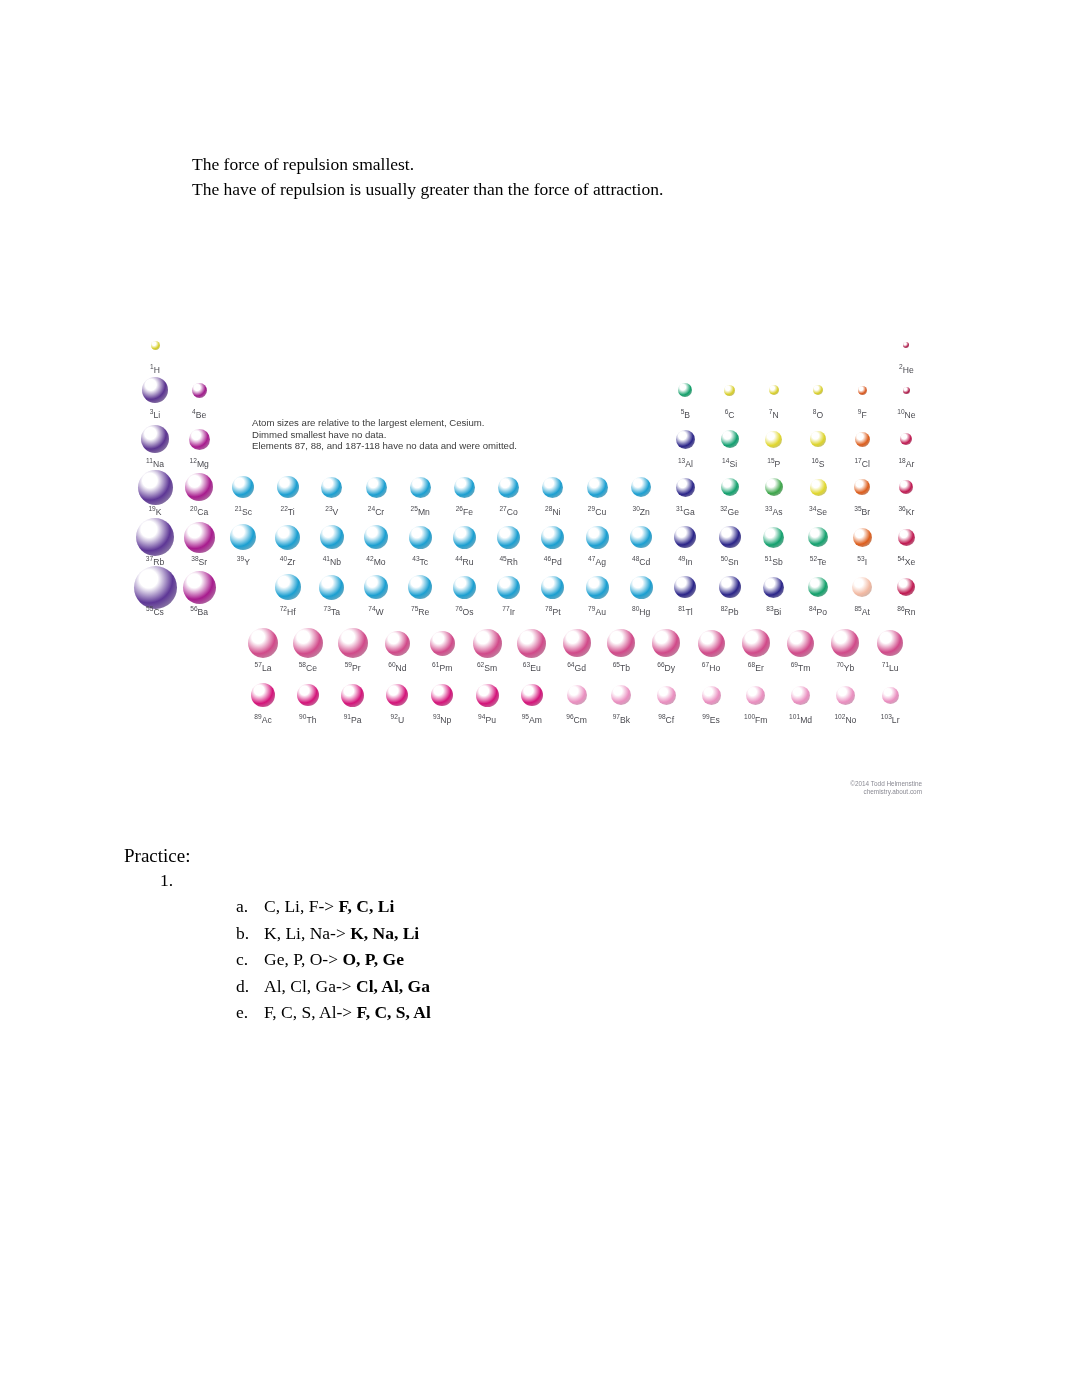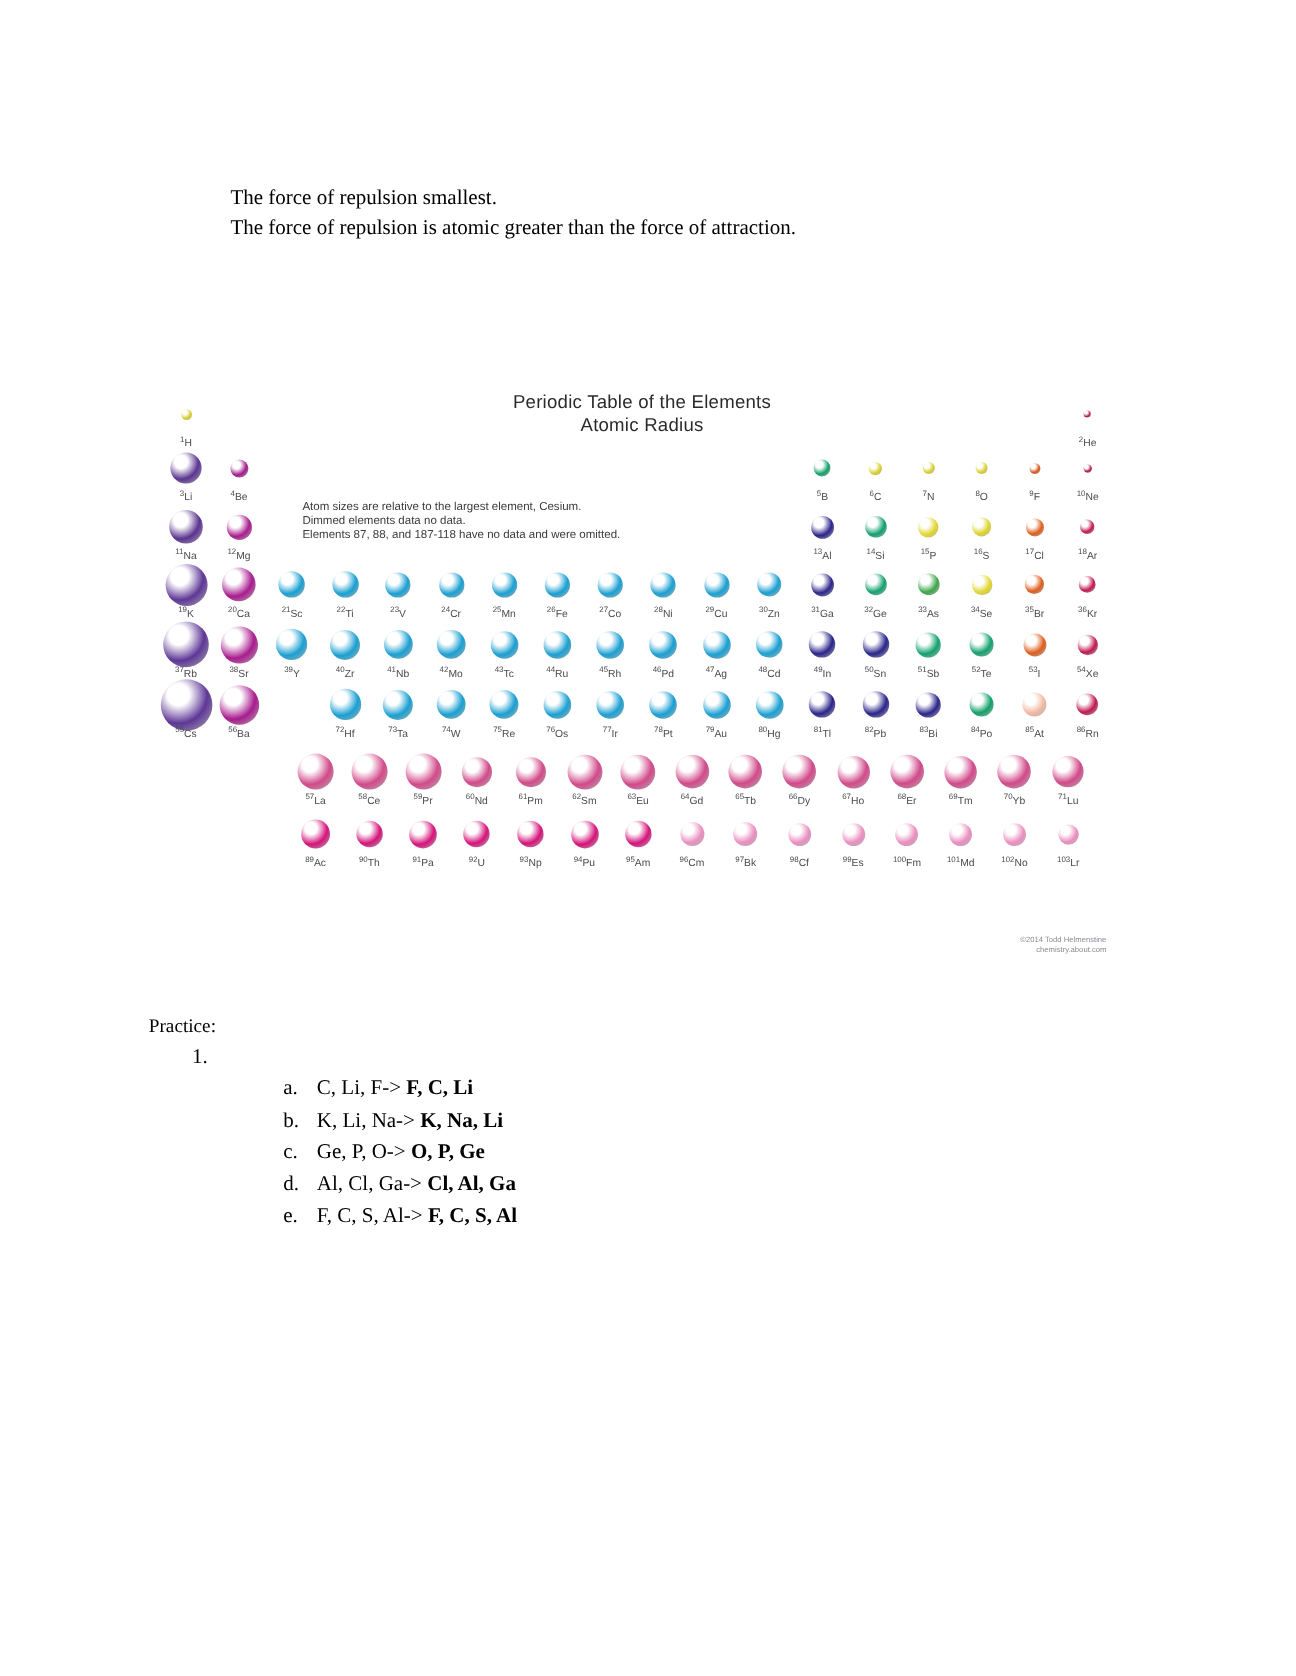--- a/index.html
+++ b/index.html
@@ -31,49 +31,45 @@
 
   .cell{position:absolute;width:46px;text-align:center;}
   .orb-wrap{height:34px;display:flex;align-items:center;justify-content:center;}
   .orb{border-radius:50%;}
   .lab{font-family:"Liberation Sans", sans-serif;font-size:8.6px;color:#4a4a50;
        white-space:nowrap;line-height:10px;}
   .lab .num{font-size:6.6px;vertical-align:super;letter-spacing:0;}
 
   
   #practice{position:absolute;left:124px;top:843px;width:820px;}
-  #practice .h{font-size:16px;line-height:25px;}
+  #practice .h{font-size:19px;line-height:25px;}
   #practice .q1{font-size:17.5px;line-height:25px;margin-left:36px;
     display:flex;}
   #practice .q1 .mk{width:26px;flex:none;}
   #practice ol.sub{list-style:none;margin:0;padding:0;}
   #practice ol.sub li{font-size:17.5px;line-height:26.5px;margin-left:112px;display:flex;}
   #practice ol.sub li .mk{width:28px;flex:none;}
   #practice ol.sub li b{font-weight:bold;}
 </style>
 </head>
 <body>
 
 <div class="page">
 
   <div id="intro-block">
     <div class="sub-line">The force of repulsion smallest.</div>
-    <div class="sub-line">The force of repulsion is atomic greater than the force of attraction.</div>
+    <div class="sub-line">The have of repulsion is usually greater than the force of attraction.</div>
   </div>
 
   <div id="figure">
 
-    <div id="fig-title">
-      <span class="t1">Periodic Table of the Elements</span>
-      <span class="t2">Atomic Radius</span>
-    </div>
 
     <div id="fig-caption">
       <div>Atom sizes are relative to the largest element, Cesium.</div>
-      <div>Dimmed elements data no data.</div>
+      <div>Dimmed smallest have no data.</div>
       <div>Elements 87, 88, and 187-118 have no data and were omitted.</div>
     </div>
 
     <div id="main-grid">
         <div class="cell" style="left:-8px;top:10px;">
           <div class="orb-wrap">
             <span class="orb" style="width:9px;height:9px;background:radial-gradient(circle at 34% 30%, rgba(255,255,255,.72) 0%, rgba(255,255,255,.22) 22%, #d6cf2a 58%, rgba(0,0,0,.30) 100%);"></span>
           </div>
           <div class="lab"><span class="num">1</span>H</div>
         </div>

